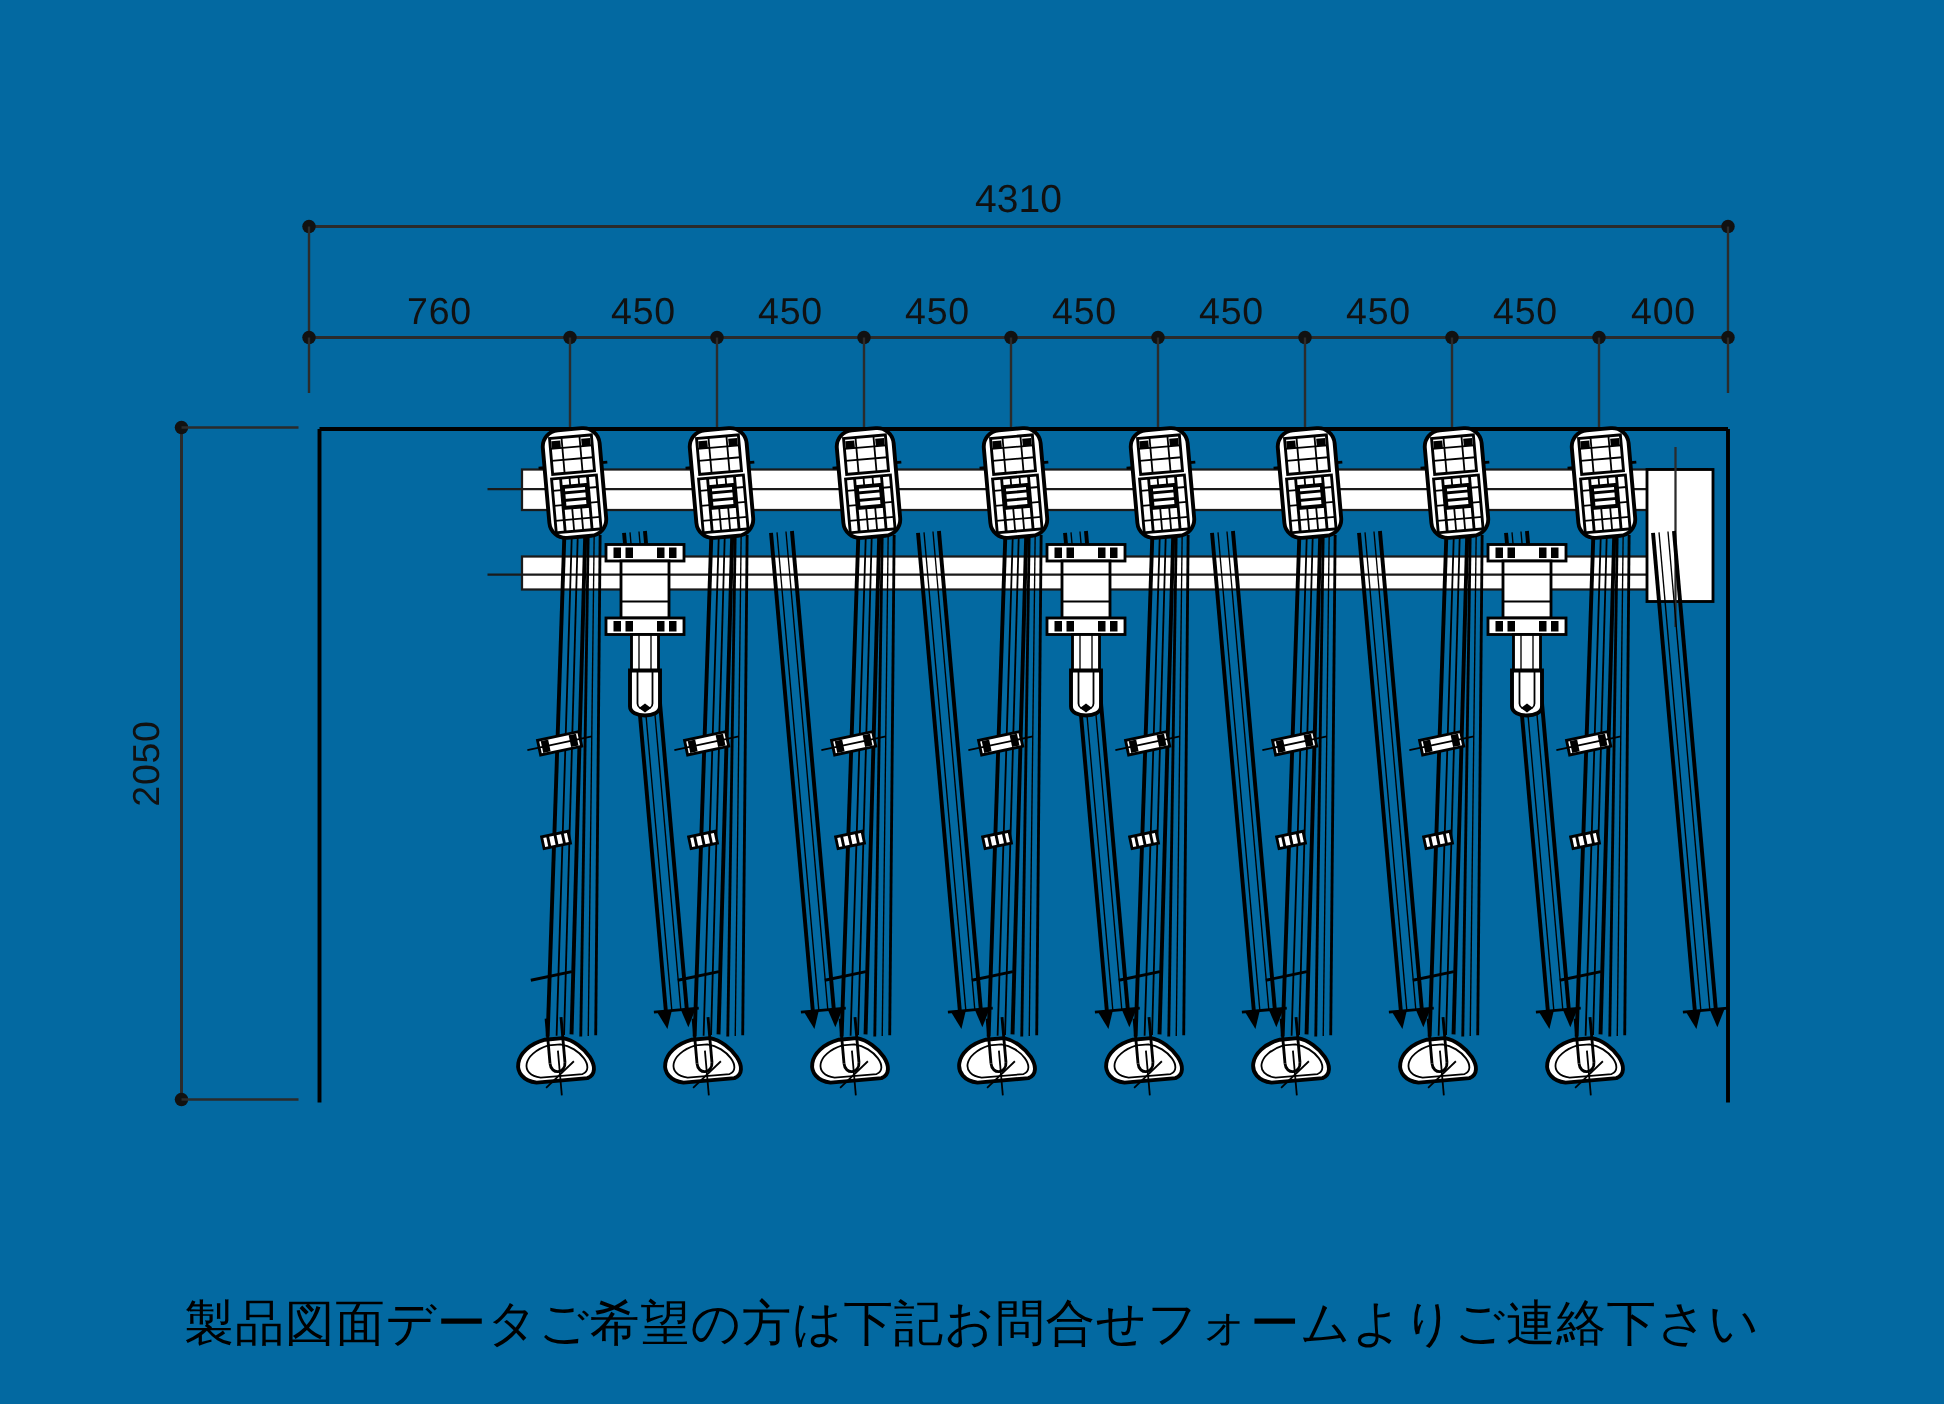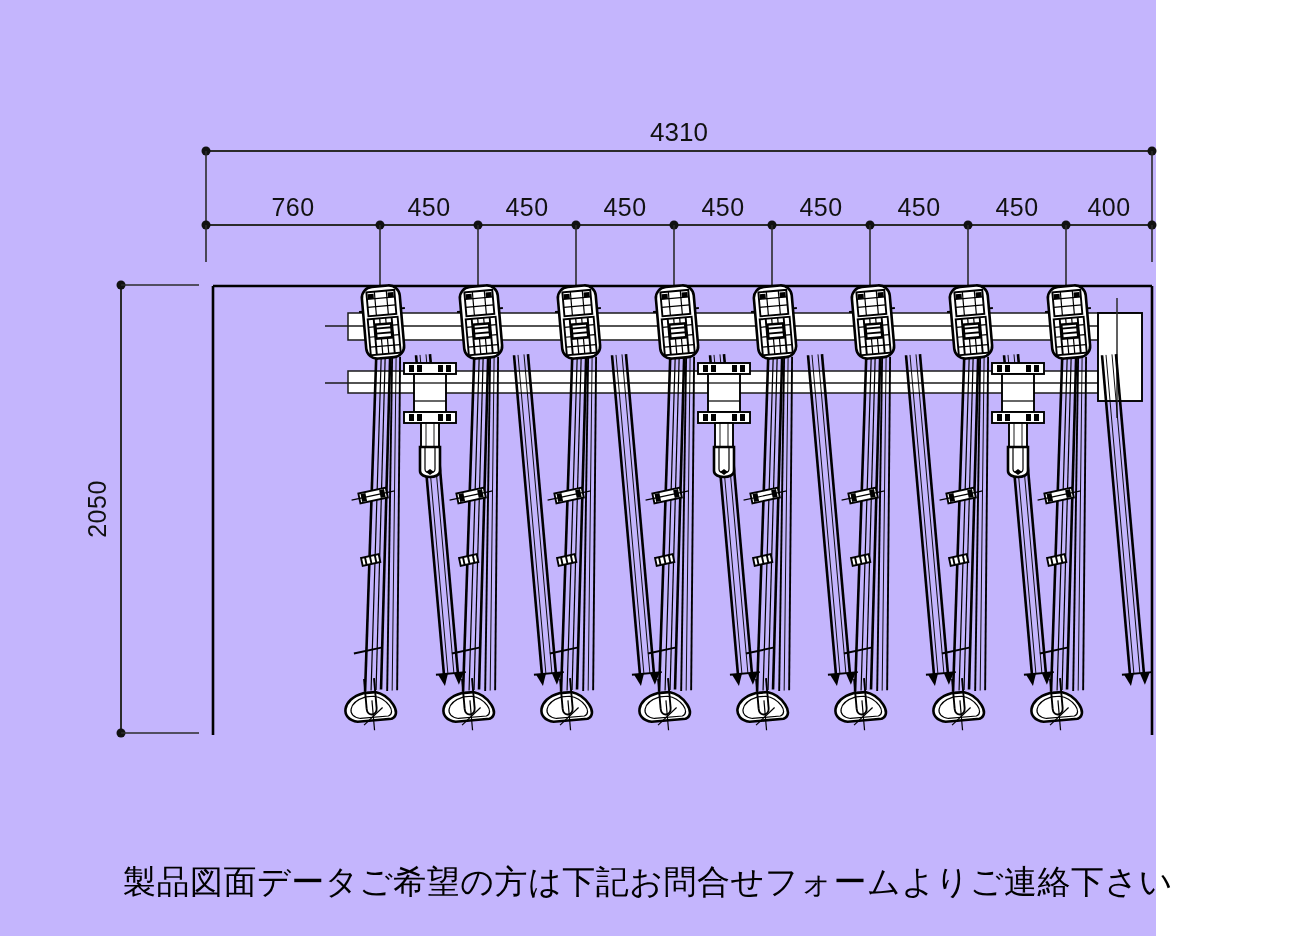--- a/index.html
+++ b/index.html
@@ -10,23 +10,23 @@
   }
   body {
     width: 1296px;
     height: 936px;
     font-family: "Liberation Sans", sans-serif;
     overflow: hidden;
     position: relative;
   }
   #drawing-root {
     position: relative;
-    width: 1156px;
+    width: 1296px;
     height: 936px;
-    background: #c4b5fd;
+    background: #0369a1;
   }
   svg#cad {
     position: absolute;
     left: 0;
     top: 0;
     width: 1296px;
     height: 936px;
     display: block;
   }
   .dim-text {

